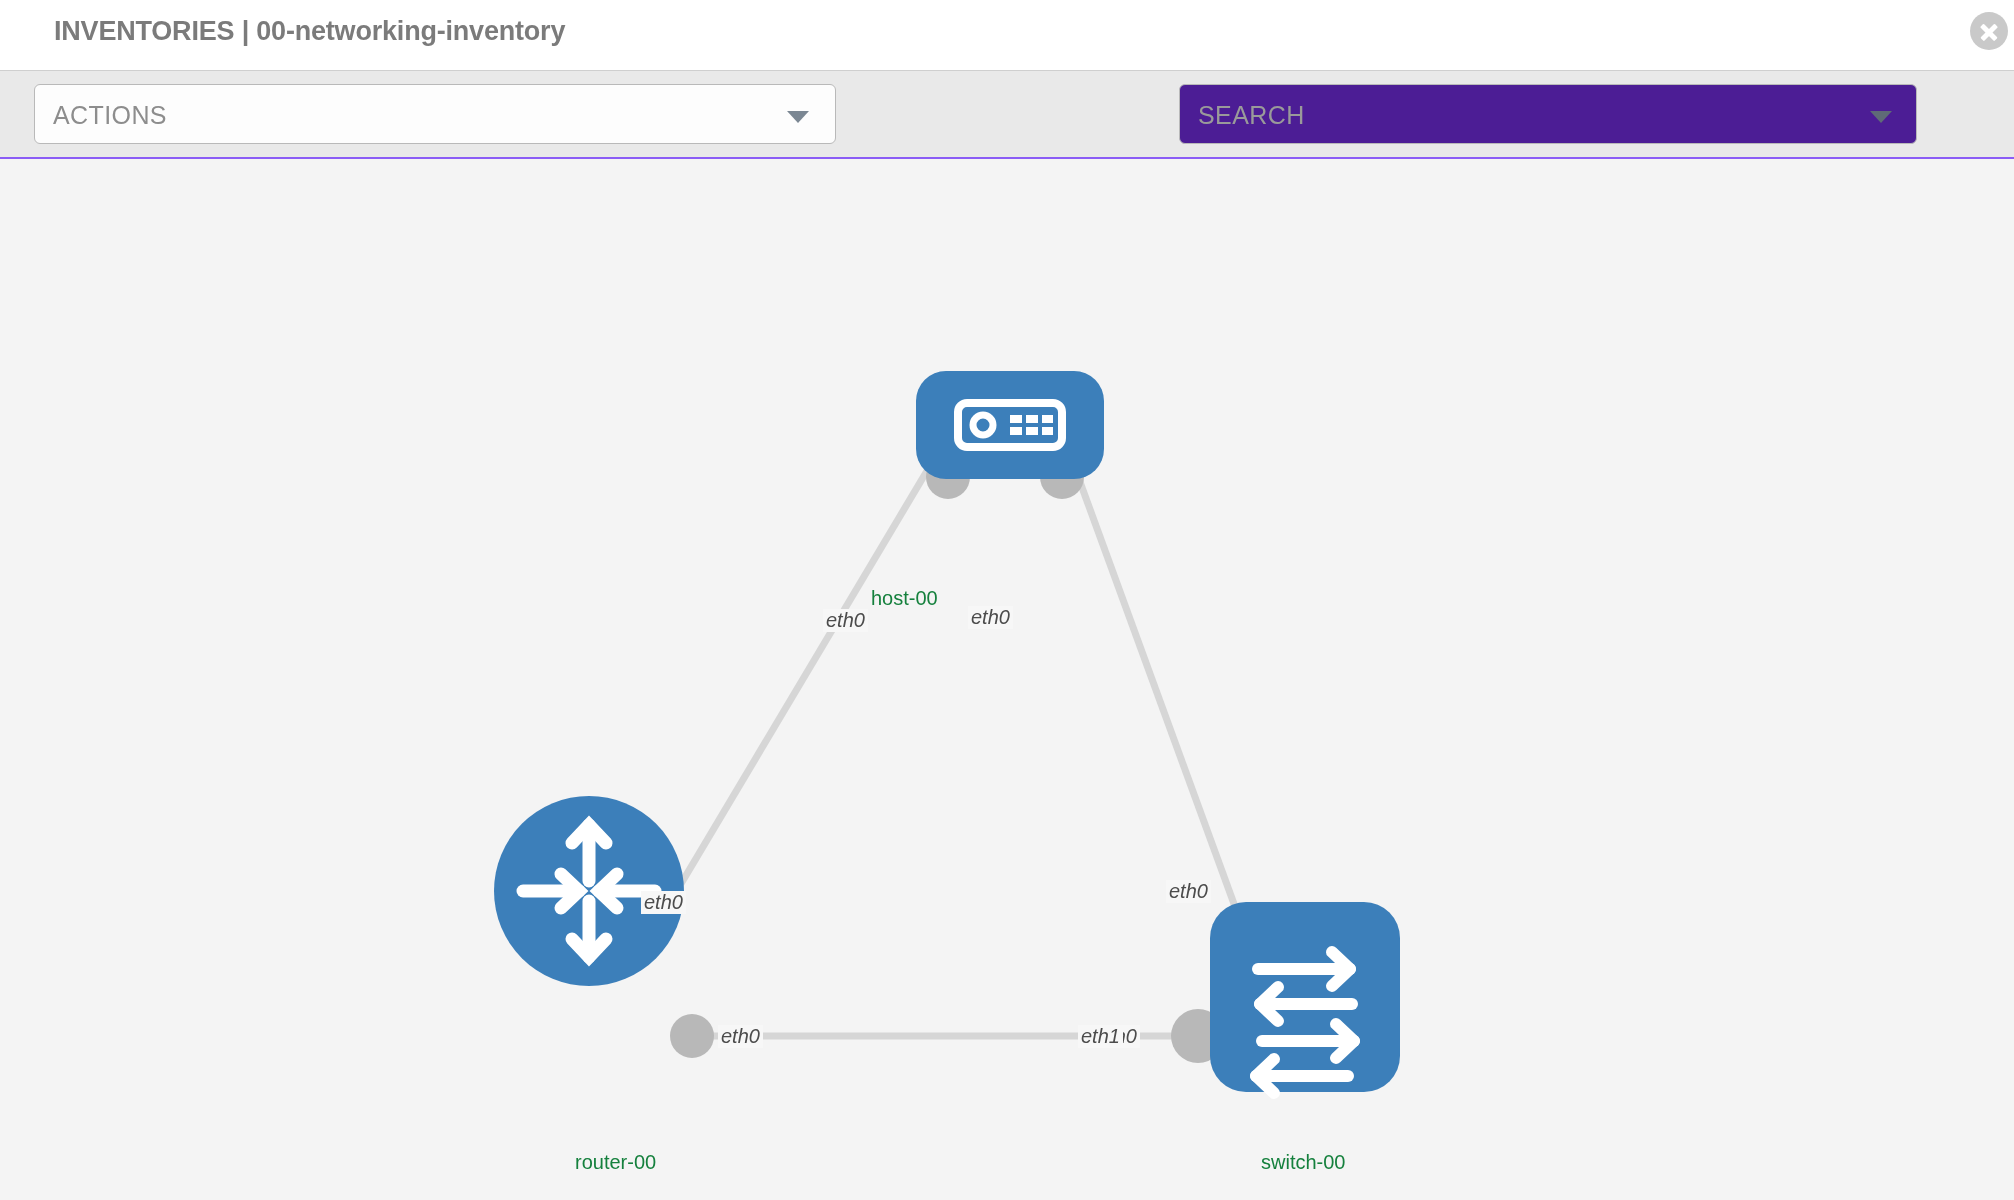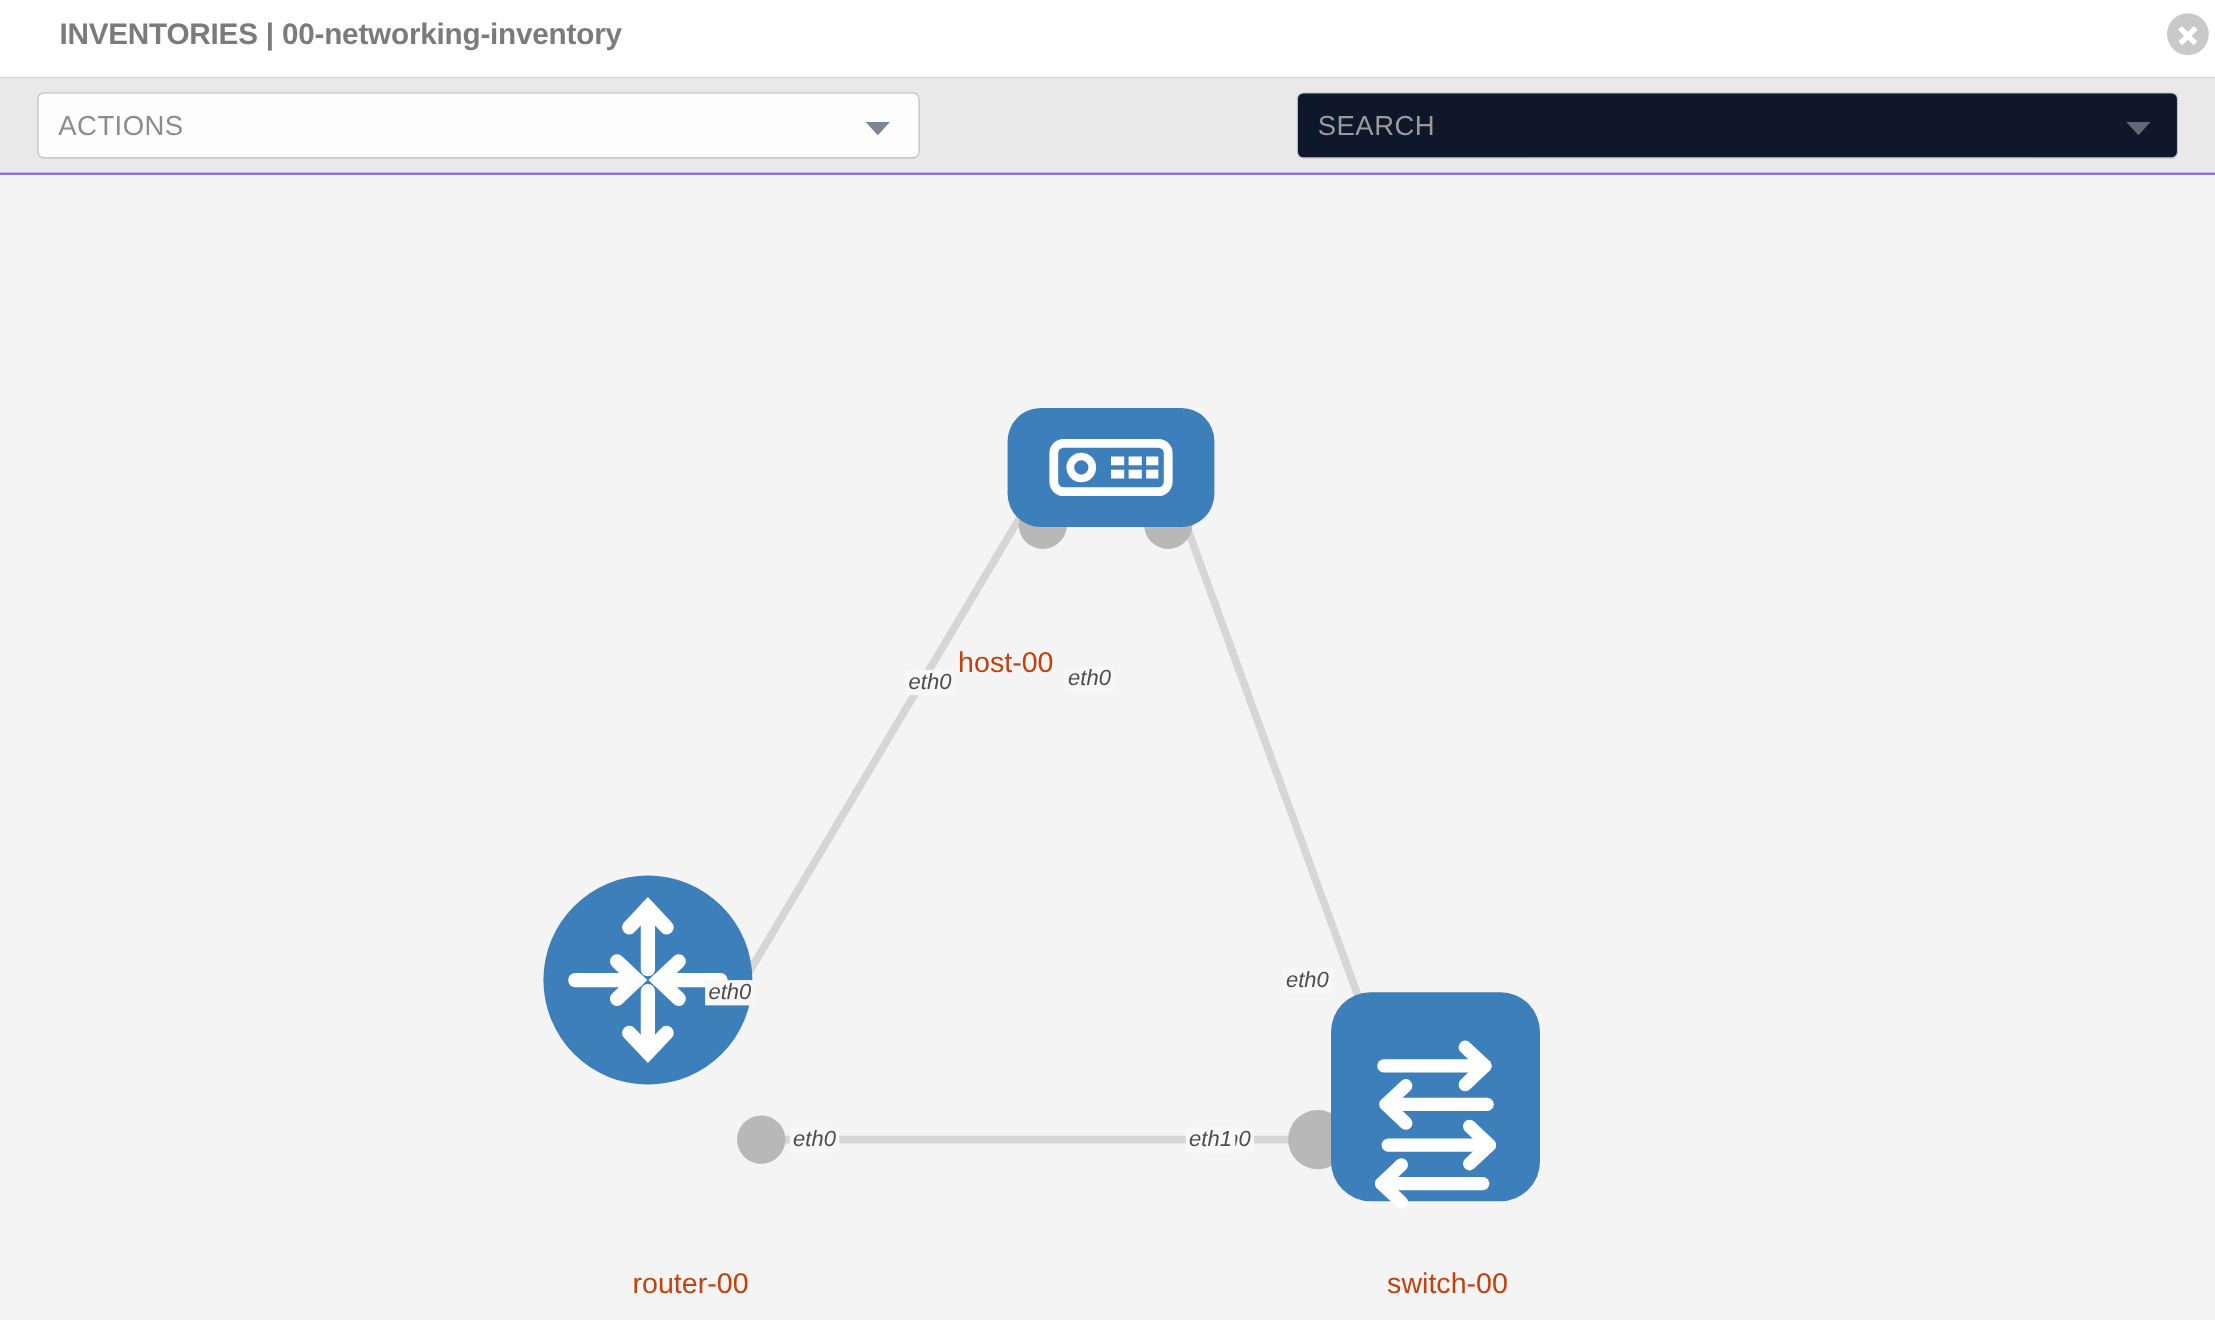--- a/index.html
+++ b/index.html
@@ -60,22 +60,22 @@
     border-left:11px solid transparent;
     border-right:11px solid transparent;
     border-top:12px solid #7b8793;
   }
   .tool-icon { position:absolute; top:92px; cursor:pointer; }
   .wrench-icon { left:1048px; }
   .key-icon { left:1116px; }
 
   .search-box {
     position:absolute; left:1179px; top:13px;
-    width:801px; height:60px;
-    background:#0f172a;
+    width:738px; height:60px;
+    background:#4c1d95;
     border:1px solid #b9b9b9;
     border-radius:6px;
     cursor:text;
   }
   .search-box .label {
     position:absolute; left:18px; top:16px;
     font-size:25px; color:#9a9a9a; letter-spacing:0.4px;
   }
   .search-box .caret {
     right:24px; top:26px;
@@ -87,22 +87,22 @@
     position:absolute; left:0; top:159px;
     width:2014px; height:1041px;
     background:#f4f4f4;
     overflow:hidden;
   }
   .topology-svg { position:absolute; left:0; top:0; }
 
   
   .node-label {
     position:absolute;
-    font-size:26px;
-    color:#c2410c;
+    font-size:20px;
+    color:#15803d;
     background:#f4f4f4;
     white-space:nowrap;
     padding:0 3px;
   }
   .iface-label {
     position:absolute;
     font-size:20px;
     color:#4c4c4c;
     background:#f7f7f7;
     white-space:nowrap;

